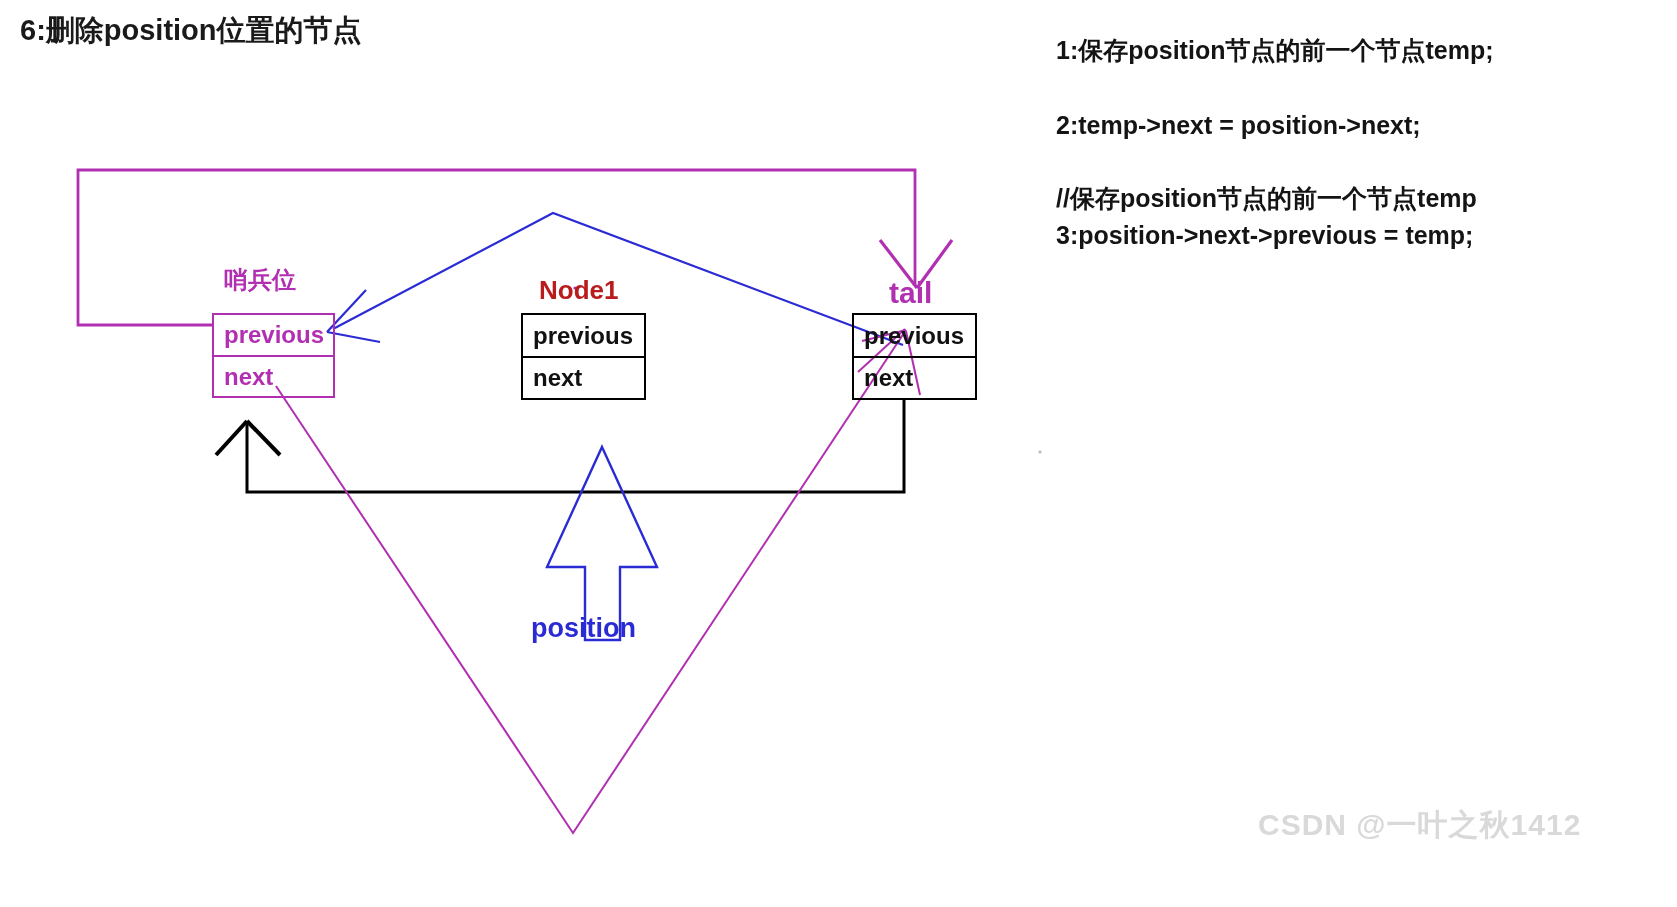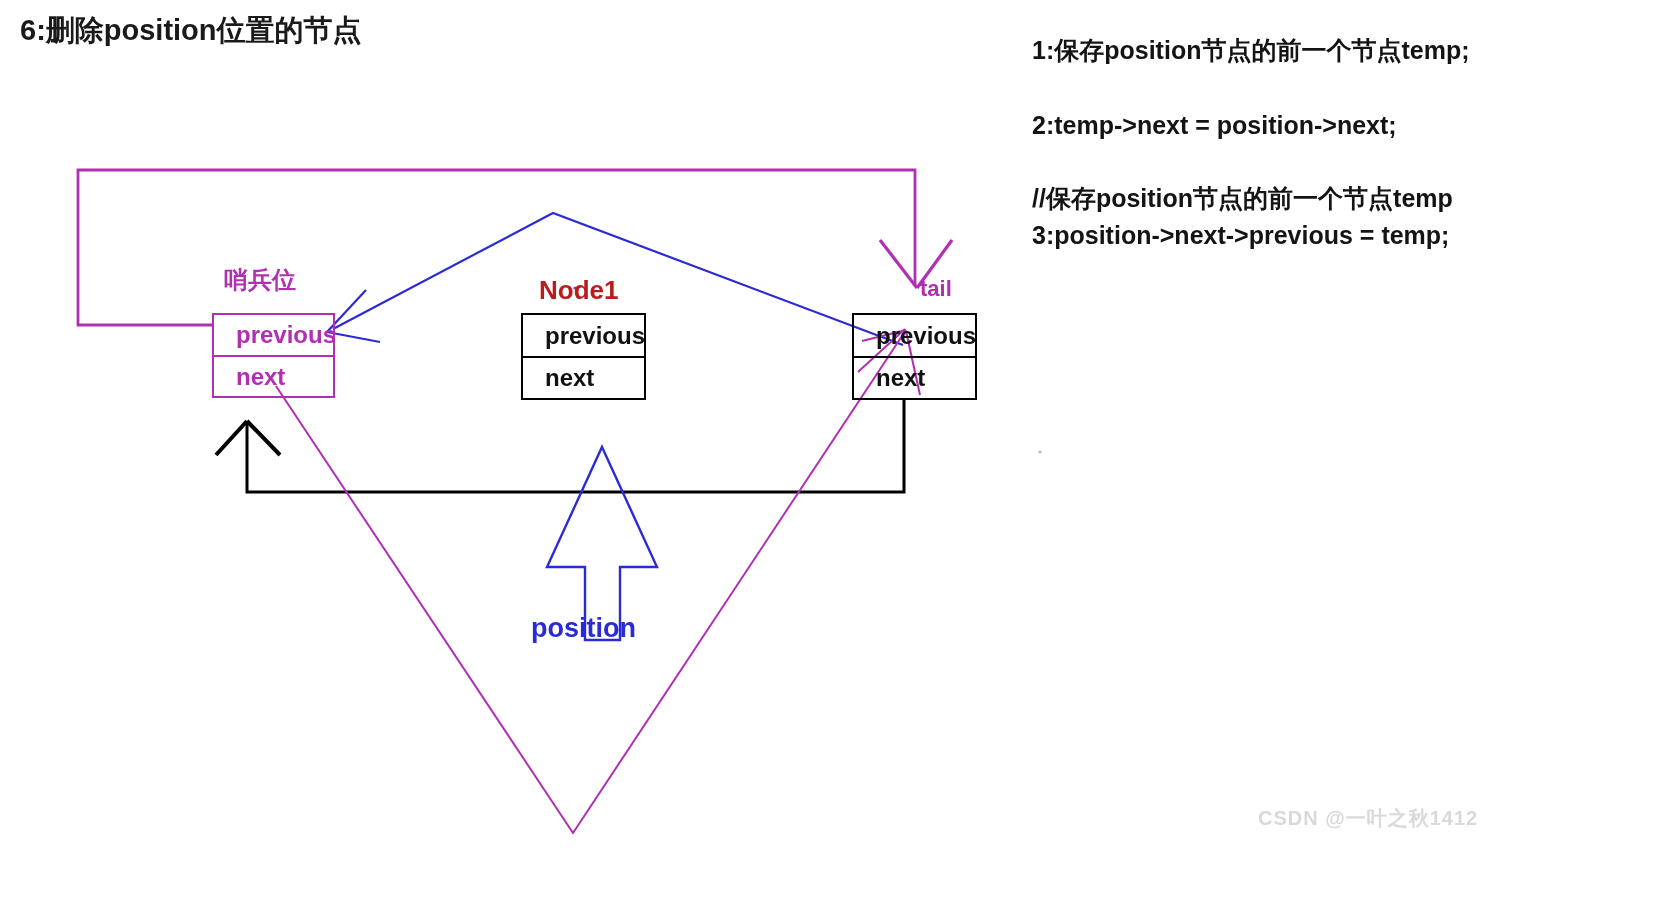--- a/index.html
+++ b/index.html
@@ -27,21 +27,21 @@
     top: 10px;
     font-size: 29px;
     line-height: 40px;
     color: #1a1a1a;
     white-space: nowrap;
   }
 
   
   .notes {
     position: absolute;
-    left: 1032px;
+    left: 1056px;
     top: 38px;
     width: 610px;
     font-size: 25px;
     line-height: 1.02;
     color: #141414;
   }
   .note-line {
     white-space: nowrap;
     margin: 0;
     padding: 0;
@@ -64,21 +64,21 @@
   .node {
     position: absolute;
     box-sizing: border-box;
     background: transparent;
   }
   .node .cell {
     box-sizing: border-box;
     height: 40px;
     display: flex;
     align-items: center;
-    padding-left: 22px;
+    padding-left: 10px;
     font-size: 24px;
     white-space: nowrap;
   }
 
   
   .node-sentinel {
     left: 212px;
     top: 313px;
     width: 123px;
     height: 85px;
@@ -131,38 +131,38 @@
     font-size: 24px;
     color: #b12fb1;
   }
   .lbl-node1 {
     left: 539px;
     top: 275px;
     font-size: 26px;
     color: #b91c1c;
   }
   .lbl-tail {
-    left: 920px;
+    left: 889px;
     top: 276px;
-    font-size: 22px;
+    font-size: 30px;
     color: #b12fb1;
   }
   .lbl-position {
     left: 531px;
     top: 613px;
     font-size: 27px;
     color: #2b2bd6;
   }
 
   
   .watermark {
     position: absolute;
     left: 1258px;
     top: 805px;
-    font-size: 20px;
+    font-size: 30px;
     color: #d9d9d9;
     letter-spacing: 1px;
     white-space: nowrap;
   }
 </style>
 </head>
 <body>
 
 <div id="canvas">
 

